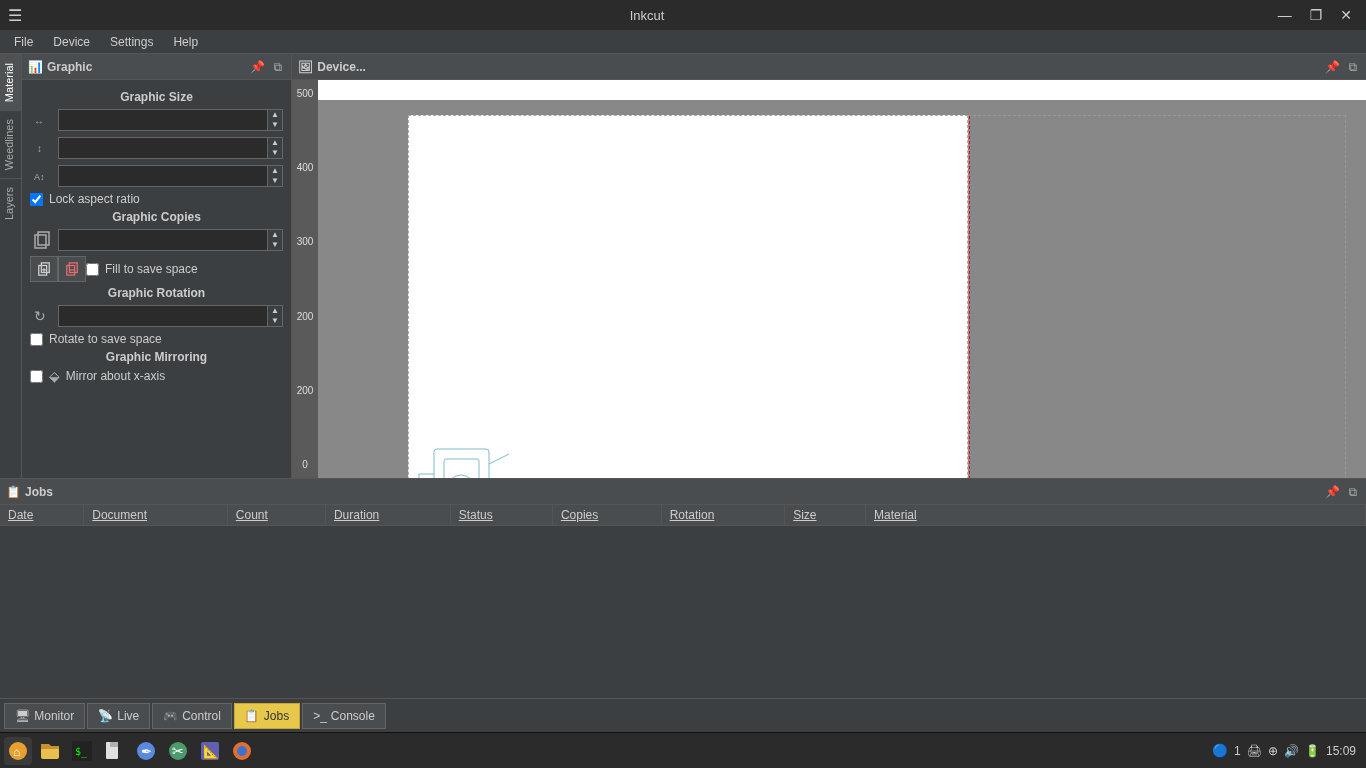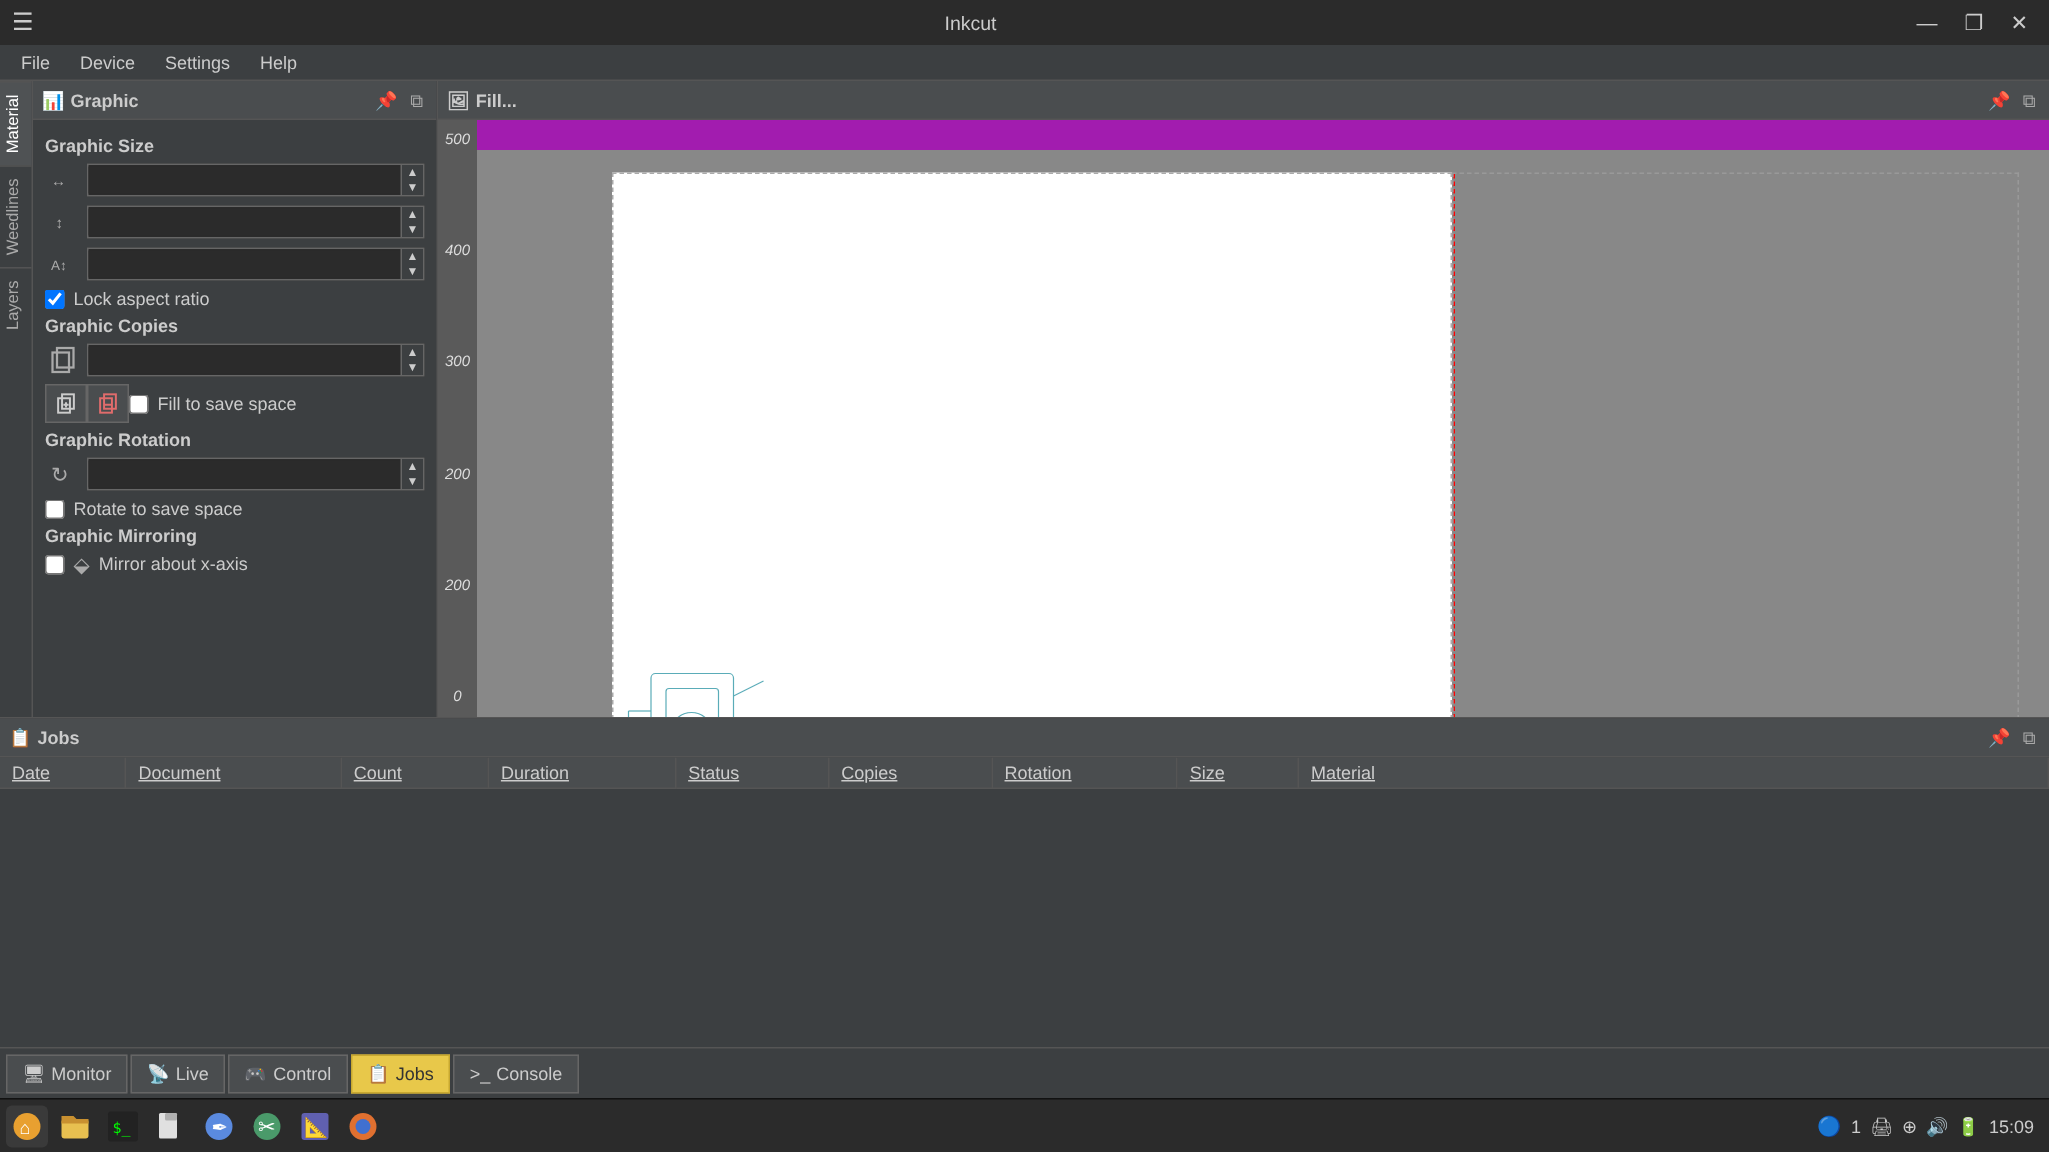--- a/index.html
+++ b/index.html
@@ -29,41 +29,41 @@
 
     
     .left-panel { width: 270px; background: #3c3f41; display: flex; flex-direction: column; border-right: 1px solid #555; flex-shrink: 0; overflow-y: auto; }
 
     .panel-header { background: #4a4d4f; padding: 4px 6px; display: flex; align-items: center; justify-content: space-between; border-bottom: 1px solid #555; height: 26px; }
     .panel-header-title { color: #ccc; font-size: 12px; font-weight: bold; display: flex; align-items: center; gap: 4px; }
     .panel-header-btns { display: flex; gap: 2px; }
     .panel-header-btn { color: #aaa; cursor: pointer; font-size: 12px; padding: 1px 3px; }
 
     .panel-content { padding: 6px 8px; flex: 1; }
-    .section-label { color: #ccc; font-size: 12px; font-weight: bold; margin-bottom: 4px; margin-top: 4px; }
+    .section-label { color: #ccc; font-size: 12px; font-weight: bold; margin-bottom: 4px; margin-top: 4px; text-align: center; }
 
     .input-row { display: flex; align-items: center; margin-bottom: 4px; gap: 4px; }
     .input-icon { width: 24px; height: 24px; display: flex; align-items: center; justify-content: center; color: #aaa; font-size: 14px; flex-shrink: 0; }
     .spin-input { display: flex; align-items: center; flex: 1; background: #2b2b2b; border: 1px solid #666; }
     .spin-input input { background: #2b2b2b; border: none; color: #ccc; padding: 2px 4px; font-size: 12px; flex: 1; outline: none; width: 100%; }
     .spin-btns { display: flex; flex-direction: column; border-left: 1px solid #666; }
     .spin-btn { background: #3c3f41; border: none; color: #ccc; cursor: pointer; font-size: 8px; padding: 1px 3px; line-height: 1; }
 
     .checkbox-row { display: flex; align-items: center; gap: 6px; margin-bottom: 4px; margin-top: 4px; }
     .checkbox-row input[type=checkbox] { cursor: pointer; }
     .checkbox-row label { color: #ccc; font-size: 12px; cursor: pointer; }
 
     .button-row { display: flex; align-items: center; gap: 0; margin-bottom: 4px; }
     .icon-btn { background: #4a4d4f; border: 1px solid #666; color: #ccc; cursor: pointer; padding: 3px 6px; font-size: 14px; display: flex; align-items: center; justify-content: center; width: 28px; height: 26px; }
 
     
     .preview-area { flex: 1; display: flex; flex-direction: column; background: #3c3f41; overflow: hidden; }
     .preview-header { background: #4a4d4f; padding: 4px 6px; display: flex; align-items: center; justify-content: space-between; border-bottom: 1px solid #555; height: 26px; }
     .preview-title { color: #ccc; font-size: 12px; font-weight: bold; display: flex; align-items: center; gap: 4px; }
-    .preview-canvas-wrap { flex: 1; background: #a21caf; position: relative; overflow: hidden; font-style: italic; }
+    .preview-canvas-wrap { flex: 1; background: #ffffff; position: relative; overflow: hidden; }
 
     
     .ruler-left { position: absolute; left: 0; top: 0; width: 26px; bottom: 0; background: #5a5a5a; display: flex; flex-direction: column; justify-content: space-between; padding: 8px 0; font-size: 10px; color: #ddd; align-items: center; }
 
     
     .drawing-area { position: absolute; left: 26px; right: 0; top: 20px; bottom: 0; background: #888; display: flex; align-items: flex-start; justify-content: flex-start; padding: 10px; }
 
     
     .jobs-panel { height: 220px; background: #3c3f41; border-top: 1px solid #555; display: flex; flex-direction: column; flex-shrink: 0; }
     .jobs-header { background: #4a4d4f; padding: 4px 6px; display: flex; align-items: center; justify-content: space-between; border-bottom: 1px solid #555; height: 26px; }
@@ -251,21 +251,21 @@
           <label for="mirror-x">Mirror about x-axis</label>
         </div>
 
       </div>
     </div>
 
     <div class="preview-area">
       <div class="preview-header">
         <span class="preview-title">
           <span>🖼</span>
-          <span>Fill...</span>
+          <span>Device...</span>
         </span>
         <div class="panel-header-btns">
           <span class="panel-header-btn">📌</span>
           <span class="panel-header-btn">⧉</span>
         </div>
       </div>
       <div class="preview-canvas-wrap">
 
         <div class="ruler-left">
           <span>500</span>

